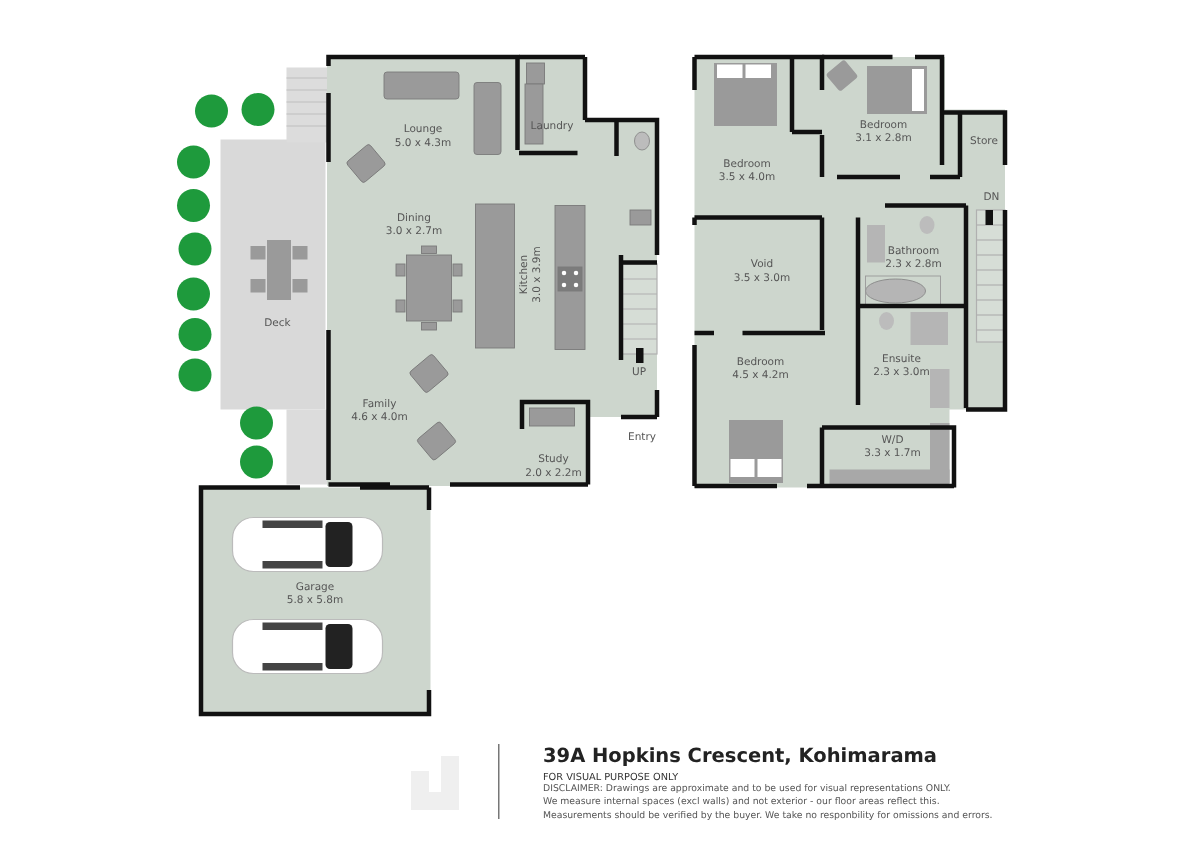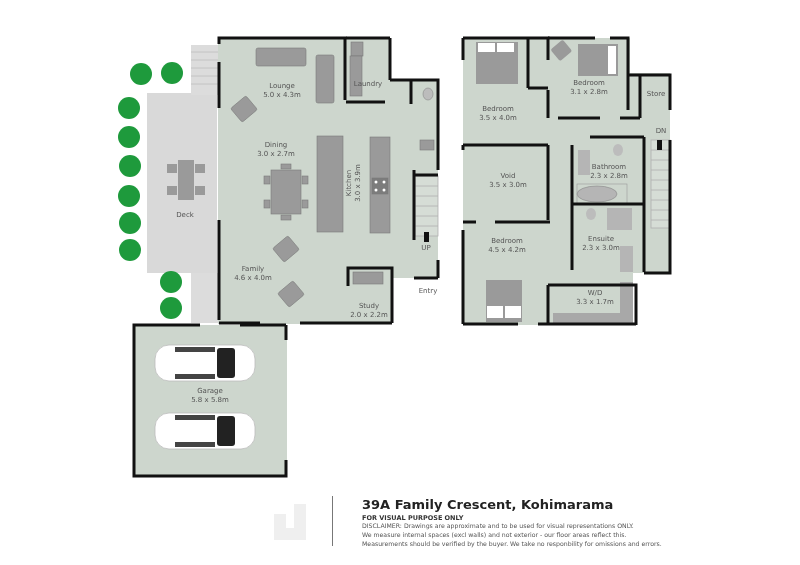--- a/index.html
+++ b/index.html
@@ -1,20 +1,20 @@
 <!DOCTYPE html>
 <html><head>
 <meta charset="utf-8">
 <style>
   html,body{margin:0;padding:0;background:#fff;}
   body{width:800px;height:565px;position:relative;overflow:hidden;font-family:"Liberation Sans",sans-serif;}
   #plan{position:absolute;left:0;top:0;width:800px;height:565px;}
   .lbl{font-family:"DejaVu Sans",sans-serif;font-size:7px;fill:#555;text-anchor:middle;}
   .title{position:absolute;left:362px;top:497px;font-family:"DejaVu Sans",sans-serif;font-size:13px;font-weight:bold;color:#222;}
-  .sub{position:absolute;left:362px;top:514px;font-family:"DejaVu Sans",sans-serif;font-size:6.5px;font-weight:bold;color:#333;}
+  .sub{position:absolute;left:362px;top:514px;font-family:"DejaVu Sans",sans-serif;font-size:6.5px;font-weight:normal;color:#333;}
   .disc{position:absolute;left:362px;top:522px;font-family:"DejaVu Sans",sans-serif;font-size:6.2px;color:#555;line-height:8.8px;width:360px;white-space:nowrap;}
   .logo{position:absolute;left:272px;top:500px;}
   .vline{position:absolute;left:332px;top:496px;width:1px;height:50px;background:#777;}
 </style>
 </head>
 <body>
 
 <svg id="plan" viewBox="0 0 800 565" xmlns="http://www.w3.org/2000/svg">
 
   <g>
@@ -243,19 +243,19 @@
     <text class="lbl" x="661" y="133">DN</text>
   </g>
 </svg>
 
 <div class="logo">
   <svg width="40" height="42" viewBox="0 0 40 42">
     <path d="M2 14 H14 V40 H2 Z M22 4 H34 V30 H22 Z M14 28 H34 V40 H14 Z" fill="#efefef"></path>
   </svg>
 </div>
 <div class="vline"></div>
-<div class="title">39A Family Crescent, Kohimarama</div>
+<div class="title">39A Hopkins Crescent, Kohimarama</div>
 <div class="sub">FOR VISUAL PURPOSE ONLY</div>
 <div class="disc">
   <div>DISCLAIMER:  Drawings are approximate and to be used for visual representations ONLY.</div>
   <div>We measure internal spaces (excl walls) and not exterior - our floor areas reflect this.</div>
   <div>Measurements should be verified by the buyer. We take no responbility for omissions and errors.</div>
 </div>
 
 </body></html>

